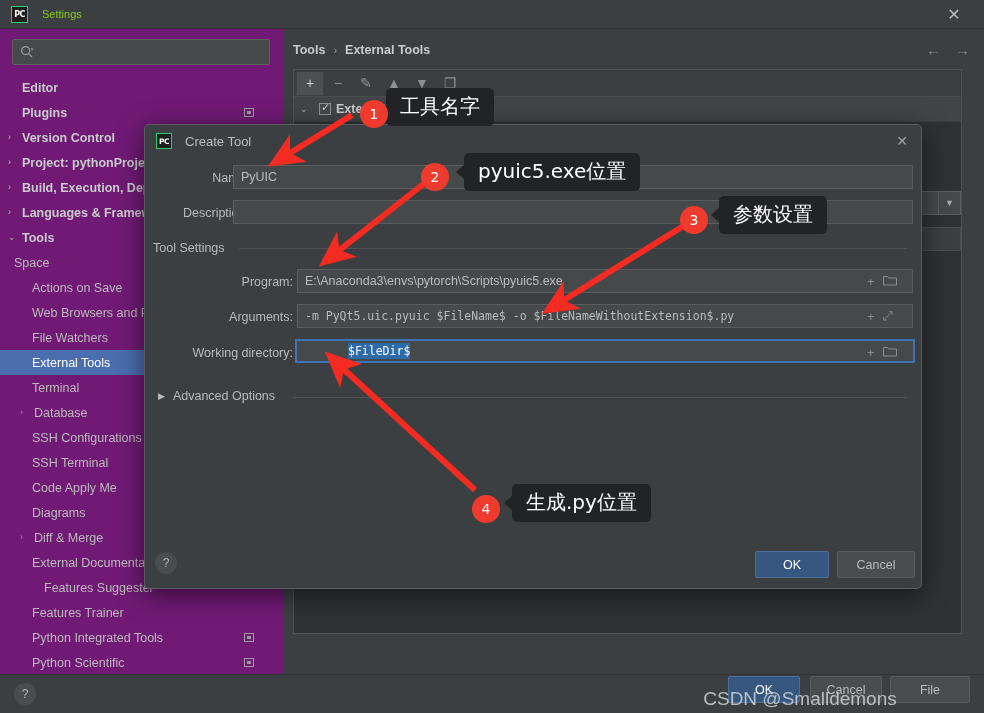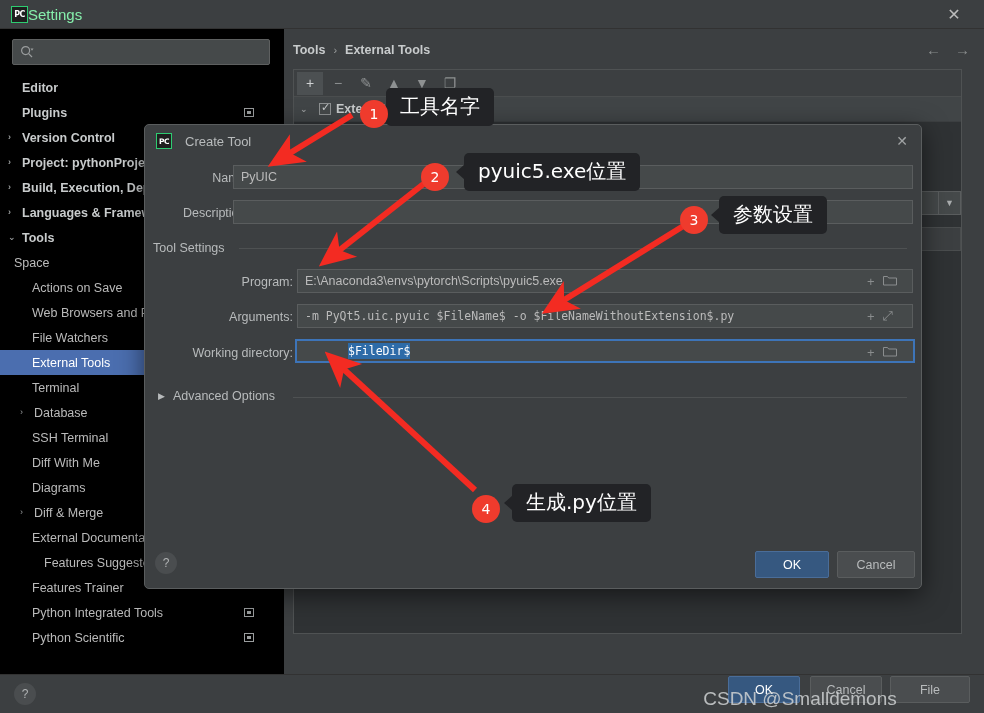--- a/index.html
+++ b/index.html
@@ -18,32 +18,32 @@
     display: flex; align-items: center;
   }
   .pc-logo {
     width: 17px; height: 17px; margin-left: 11px;
     background: #1f1f1f; border: 1.5px solid #2ecc71;
     display: flex; align-items: center; justify-content: center;
     font-size: 8px; font-weight: bold; color: #ffffff; letter-spacing: -0.5px;
     font-family: "DejaVu Sans", sans-serif;
   }
   .title-text {
-    font-size: 15px; color: #86efac;
+    margin-left: 14px; font-size: 11px; color: #84cc16;
   }
   .win-close {
     position: absolute; right: 10px; top: 0; width: 40px; height: 29px;
     display: flex; align-items: center; justify-content: center;
     color: #bbbbbb; font-size: 16px; font-weight: 300;
   }
 
   
   .sidebar {
     position: absolute; left: 0; top: 29px; width: 284px; height: 645px;
-    background: #000000;
+    background: #701a75;
   }
   .search-wrap { padding: 10px 14px 8px 12px; }
   .search-box {
     position: relative; height: 26px; background: #45494a;
     border: 1px solid #5e6060; border-radius: 2px;
   }
   .search-icon {
     position: absolute; left: 7px; top: 5px; width: 14px; height: 14px;
   }
   .search-input {
@@ -323,25 +323,29 @@
         <div class="tree-row" style="padding-left: 32px;">
           <span class="twisty" style="width: 0px; flex-basis: 0px;"></span>
           <span class="tree-label">Terminal</span>
         </div>
         <div class="tree-row" style="padding-left: 20px;">
           <span class="twisty">›</span>
           <span class="tree-label">Database</span>
         </div>
         <div class="tree-row" style="padding-left: 32px;">
           <span class="twisty" style="width: 0px; flex-basis: 0px;"></span>
+          <span class="tree-label">SSH Configurations</span>
+        </div>
+        <div class="tree-row" style="padding-left: 32px;">
+          <span class="twisty" style="width: 0px; flex-basis: 0px;"></span>
           <span class="tree-label">SSH Terminal</span>
         </div>
         <div class="tree-row" style="padding-left: 32px;">
           <span class="twisty" style="width: 0px; flex-basis: 0px;"></span>
-          <span class="tree-label">Diff With Me</span>
+          <span class="tree-label">Code Apply Me</span>
         </div>
         <div class="tree-row" style="padding-left: 32px;">
           <span class="twisty" style="width: 0px; flex-basis: 0px;"></span>
           <span class="tree-label">Diagrams</span>
         </div>
         <div class="tree-row" style="padding-left: 20px;">
           <span class="twisty">›</span>
           <span class="tree-label">Diff &amp; Merge</span>
         </div>
         <div class="tree-row" style="padding-left: 32px;">

